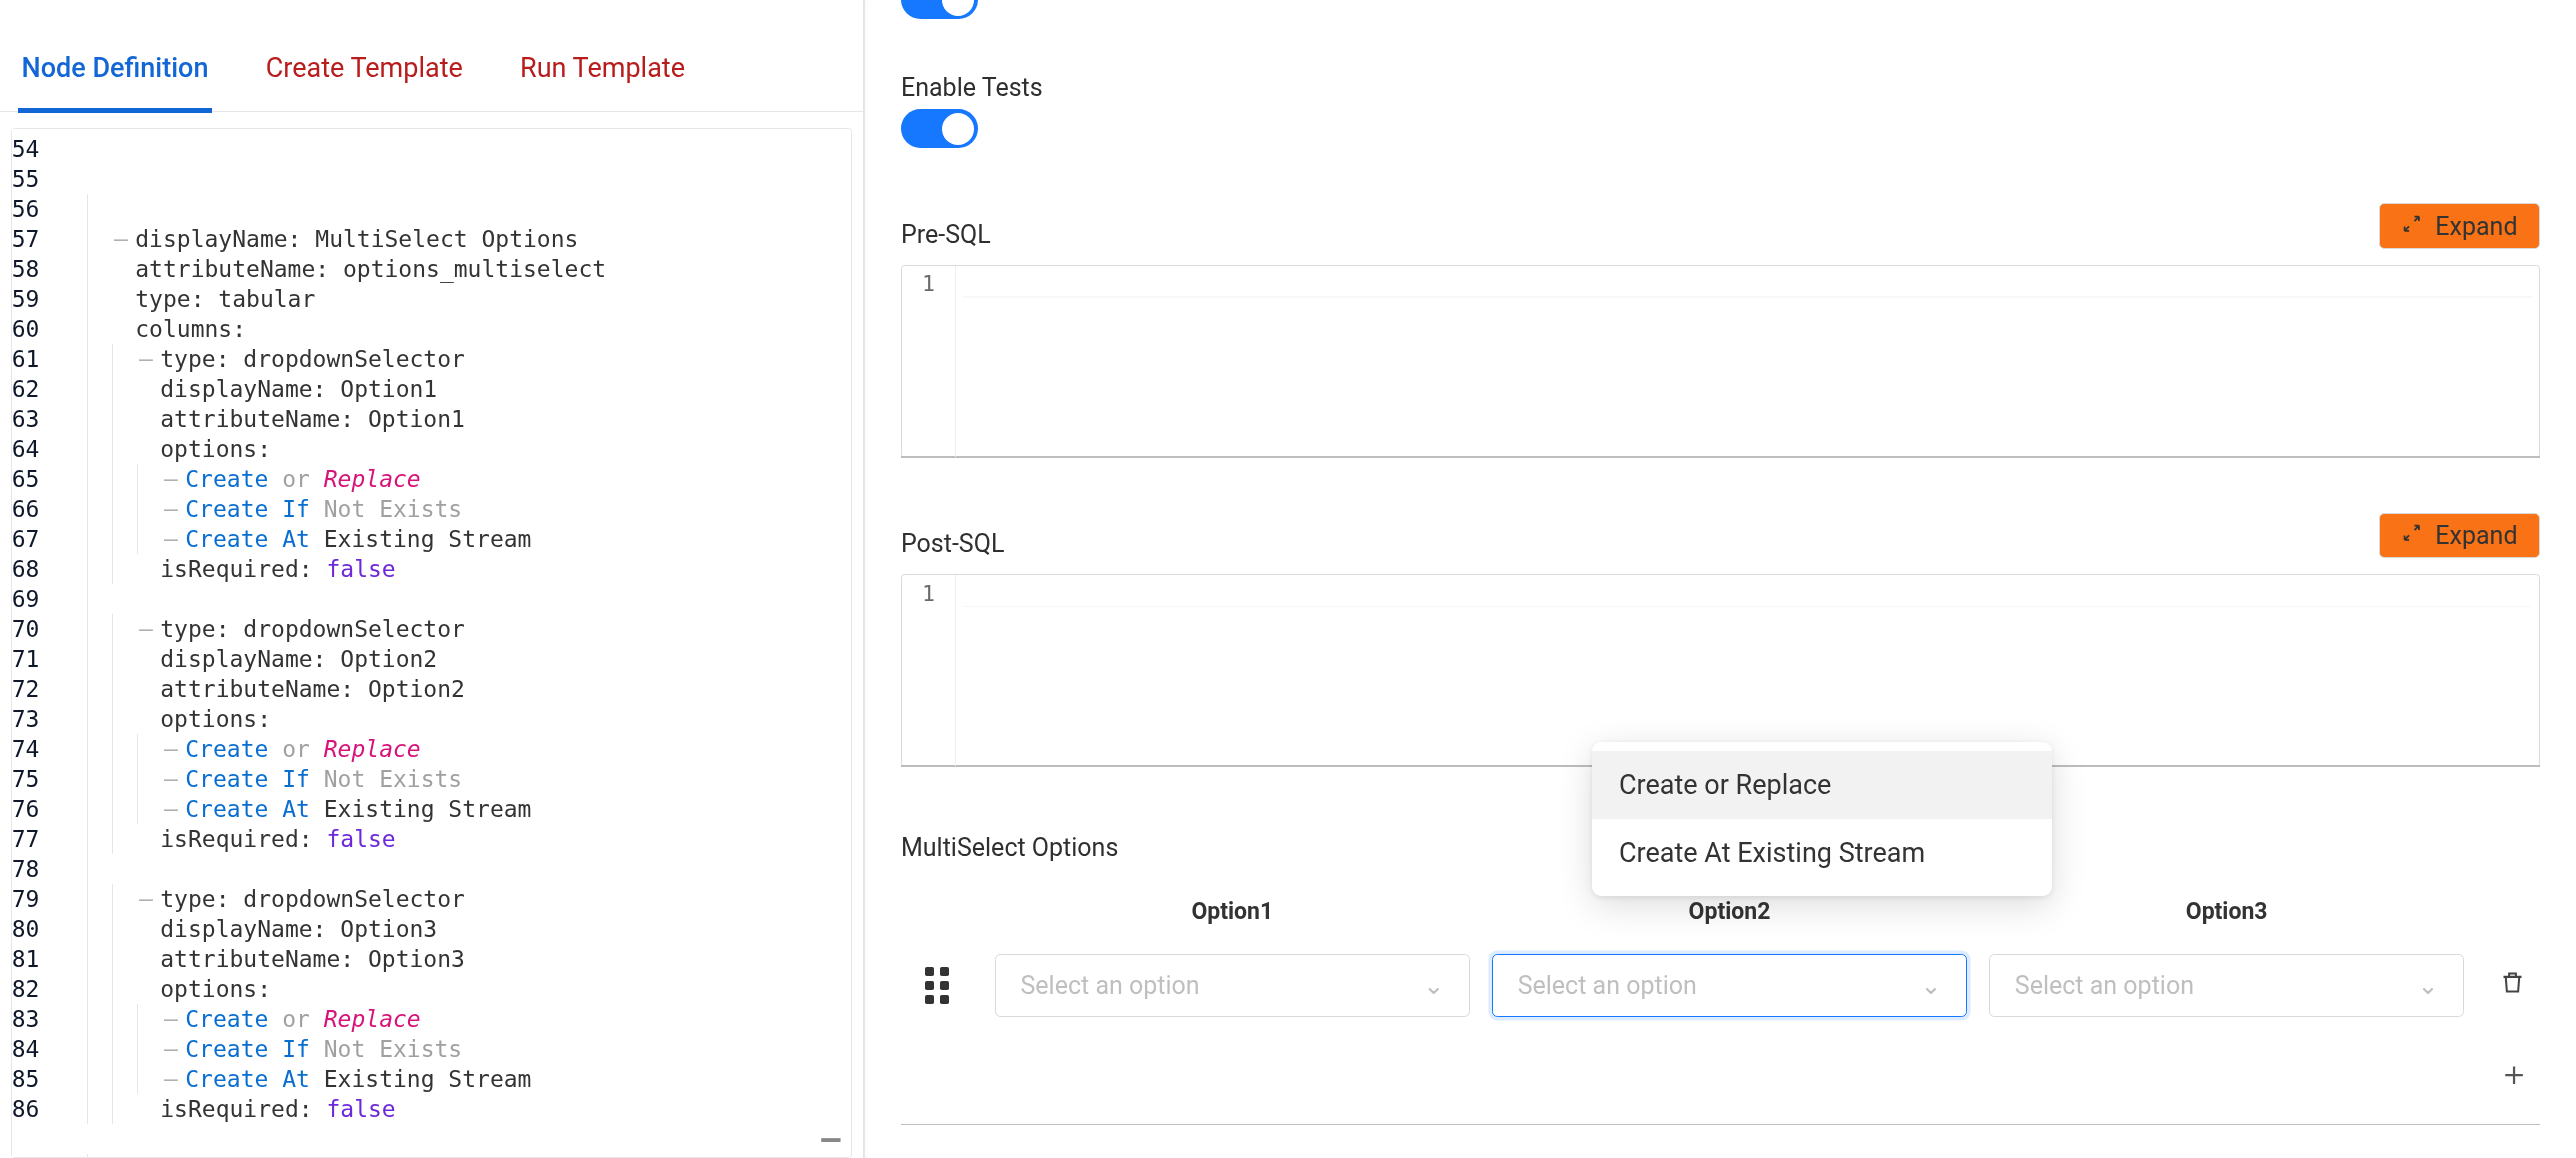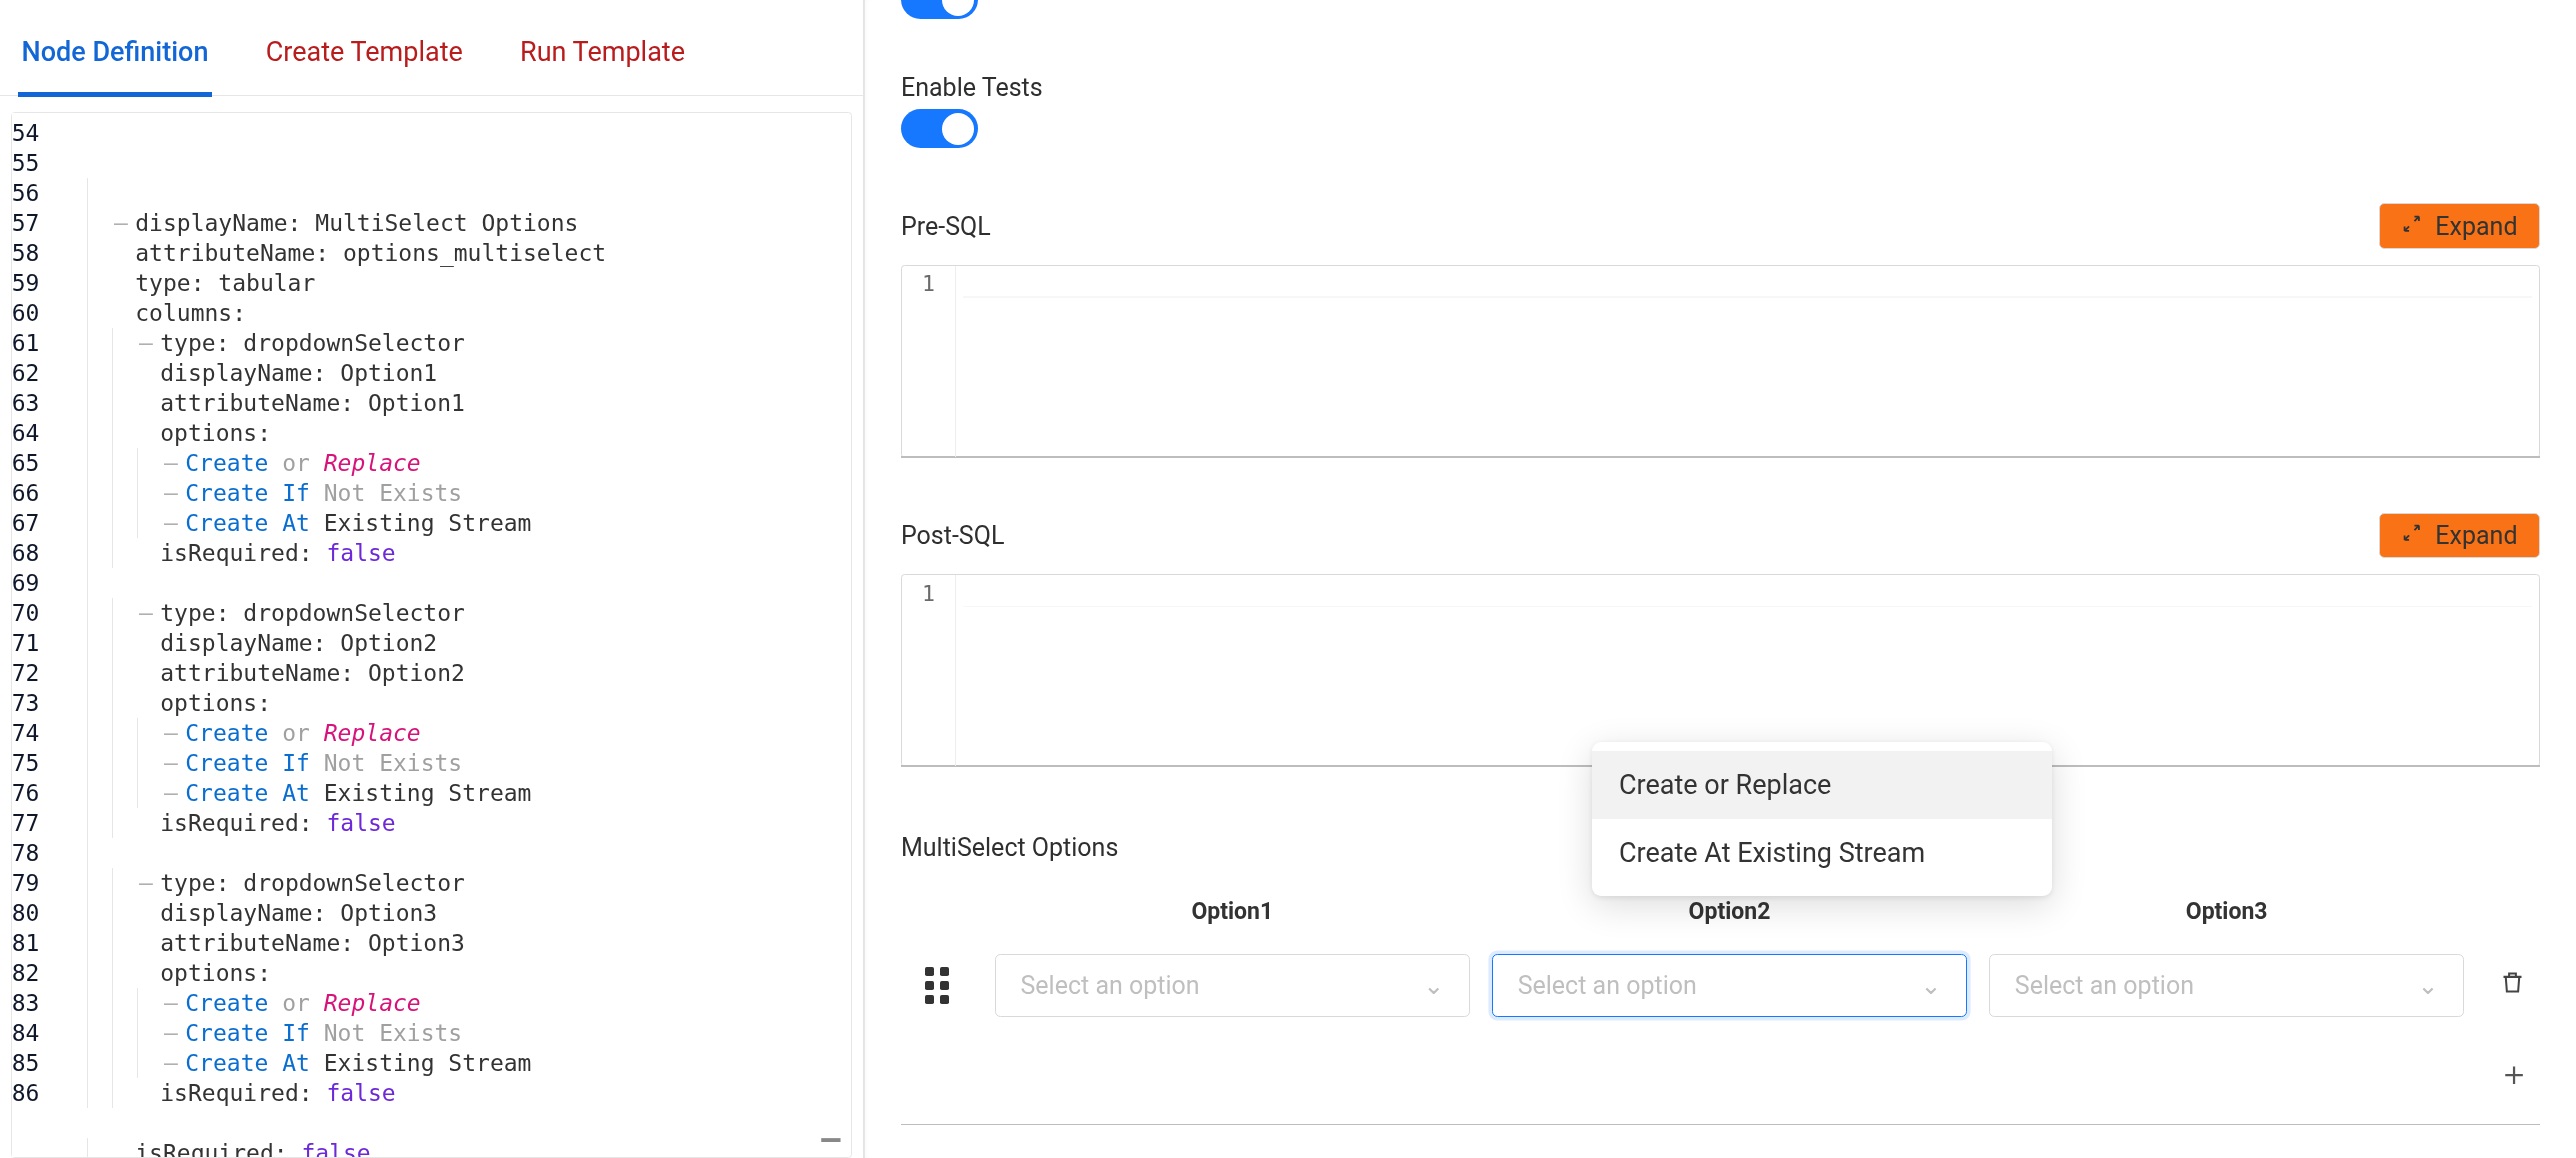--- a/index.html
+++ b/index.html
@@ -35,21 +35,21 @@
     top: 0;
     width: 9px;
     height: 100%;
     box-shadow: inset 5.4px 0 7.2px -5.4px rgba(0,0,0,0.08);
     pointer-events: none;
   }
 
   .tabs {
     display: flex;
     border-bottom: 1.8px solid #e6e6e6;
-    padding: 36px 0 0 18px;
+    padding: 52px 0 0 18px;
     gap: 50px;
   }
   .tab {
     font-size: 27px;
     padding: 0 3.6px 27px 3.6px;
     color: #b91c1c;
     cursor: pointer;
     position: relative;
   }
   .tab.active {
@@ -163,21 +163,21 @@
     margin-top: 54px;
     margin-bottom: 7px;
   }
 
   .sql-section {
     margin-top: 55px;
   }
   .sql-header {
     display: flex;
     justify-content: space-between;
-    align-items: center;
+    align-items: flex-end;
     margin-bottom: 16px;
   }
   .sql-title {
     font-size: 25px;
     color: #2f2f2f;
   }
   .expand-btn {
     display: inline-flex;
     align-items: center;
     gap: 12.5px;

